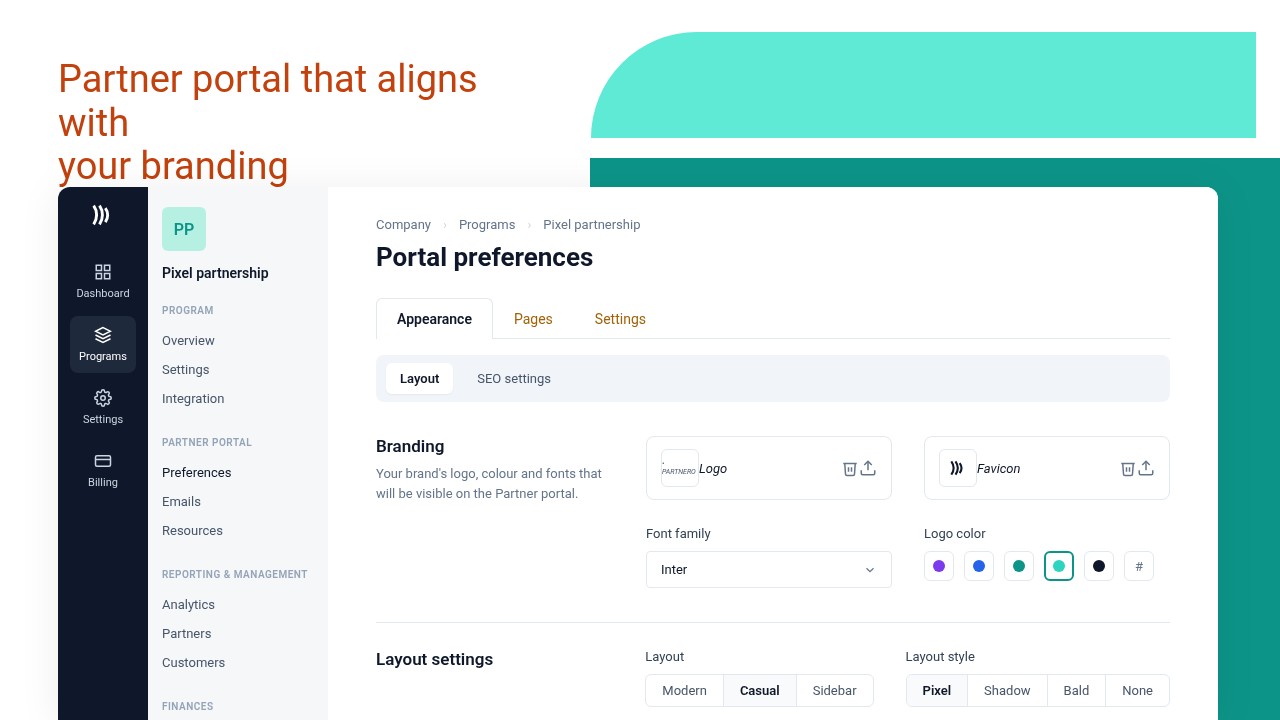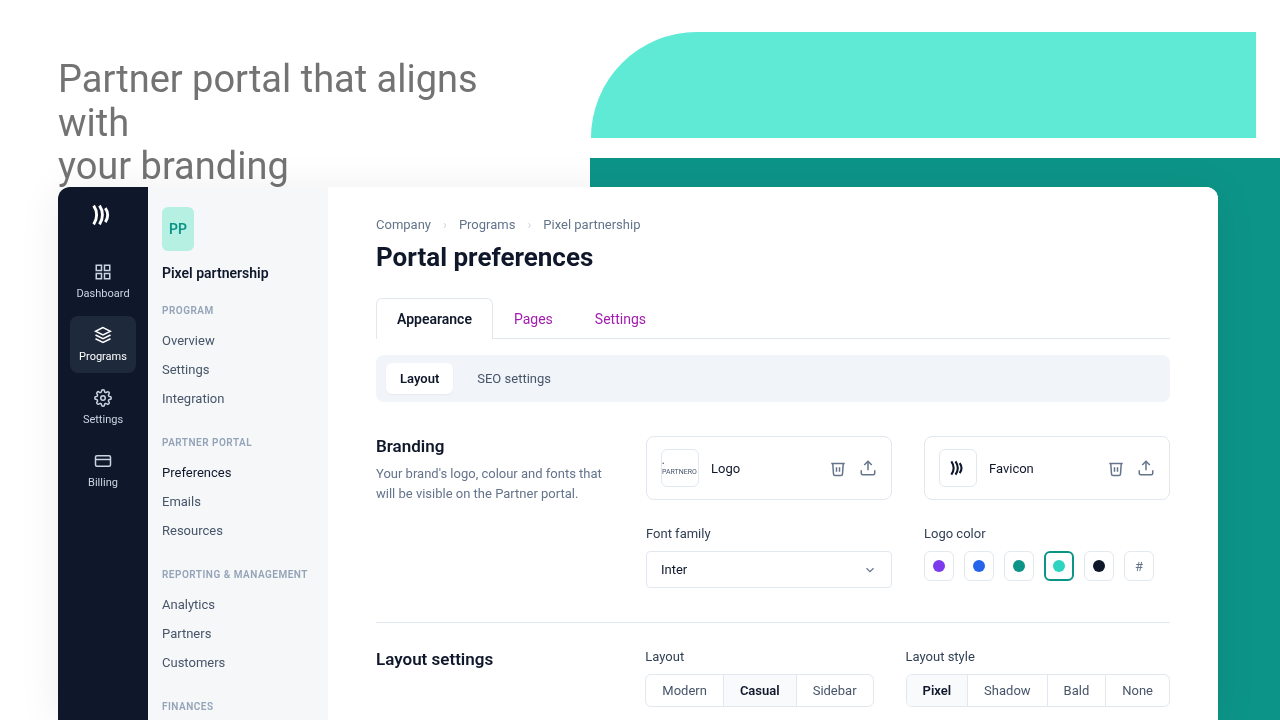--- a/index.html
+++ b/index.html
@@ -3,21 +3,21 @@
 <meta charset="utf-8">
 <style>
 * { box-sizing: border-box; margin: 0; padding: 0; }
 body {
   font-family: -apple-system, BlinkMacSystemFont, "Segoe UI", Roboto, Inter, sans-serif;
   width: 1280px; height: 720px; overflow: hidden;
   background: #fff; color: #0f172a; position: relative;
 }
 .hero-title {
   position: absolute; top: 58px; left: 58px;
-  font-size: 38px; font-weight: 400; color: #737373;
+  font-size: 38px; font-weight: 400; color: #c2410c;
   line-height: 1.15; max-width: 500px;
 }
 .bg-shape-1 {
   position: absolute; top: 32px; right: 24px;
   width: 665px; height: 106px;
   background: #5eead4; border-top-left-radius: 110px;
 }
 .bg-shape-2 {
   position: absolute; top: 158px; right: 0;
   width: 690px; height: 562px; background: #0d9488;
@@ -46,23 +46,23 @@
   cursor: pointer;
 }
 .rail-item.active { background: #1e293b; color: #fff; }
 .rail-icon { width: 18px; height: 18px; }
 
 .sidebar {
   width: 180px; background: #f5f7f9;
   padding: 20px 14px; overflow: hidden;
 }
 .ws-badge {
-  width: 32px; height: 44px; background: #b6f0e3;
+  width: 44px; height: 44px; background: #b6f0e3;
   border-radius: 6px; display: flex; align-items: center; justify-content: center;
-  font-weight: 600; color: #0d9488; font-size: 14px;
+  font-weight: 600; color: #0d9488; font-size: 16px;
 }
 .ws-name { font-weight: 600; font-size: 14px; margin-top: 14px; color: #0f172a; }
 .side-group-label {
   font-size: 10px; letter-spacing: .05em; font-weight: 600;
   color: #94a3b8; margin-top: 24px; margin-bottom: 10px;
 }
 .side-link {
   font-size: 13px; color: #475569; padding: 7px 0;
   cursor: pointer;
 }
@@ -71,21 +71,21 @@
 .main {
   flex: 1; padding: 30px 48px; background: #fff;
   overflow: hidden;
 }
 .breadcrumb { font-size: 13px; color: #64748b; display: flex; gap: 12px; align-items: center; }
 .breadcrumb .sep { color: #cbd5e1; }
 .page-title { font-size: 26px; font-weight: 700; margin-top: 10px; color: #0f172a; }
 
 .tabs-primary { display: flex; margin-top: 26px; border-bottom: 1px solid #e2e8f0; }
 .tab1 {
-  padding: 12px 20px; font-size: 14px; color: #a21caf; cursor: pointer;
+  padding: 12px 20px; font-size: 14px; color: #a16207; cursor: pointer;
   border: 1px solid transparent; border-bottom: none; border-radius: 6px 6px 0 0;
   margin-bottom: -1px;
 }
 .tab1.active { font-weight: 600; color: #0f172a; border-color: #e2e8f0; background: #fff; }
 
 .subtabs-wrap {
   background: #f1f5f9; border-radius: 8px; padding: 8px 10px;
   margin-top: 16px; display: flex; gap: 10px;
 }
 .subtab {
@@ -97,21 +97,21 @@
 .section { display: flex; margin-top: 34px; gap: 40px; }
 .section-meta { width: 230px; }
 .section-title { font-size: 17px; font-weight: 600; color: #0f172a; }
 .section-desc { font-size: 13px; color: #64748b; margin-top: 8px; line-height: 1.5; }
 .section-body { flex: 1; display: flex; gap: 32px; }
 .field { flex: 1; }
 .field-label { font-size: 13px; color: #334155; margin-bottom: 10px; }
 
 .upload-card {
   border: 1px solid #e2e8f0; border-radius: 8px;
-  padding: 12px 14px; display: flex; align-items: center; gap: 12px;
+  padding: 12px 14px; display: flex; align-items: center;  font-style: italic;
 }
 .upload-thumb {
   width: 38px; height: 38px; border: 1px solid #e2e8f0;
   border-radius: 6px; display: flex; align-items: center; justify-content: center;
   font-size: 7px; color: #475569; flex-shrink: 0; overflow: hidden;
 }
 .upload-label { flex: 1; font-size: 13px; color: #0f172a; }
 .icon-btn { width: 18px; height: 18px; color: #64748b; cursor: pointer; }
 
 .select {

